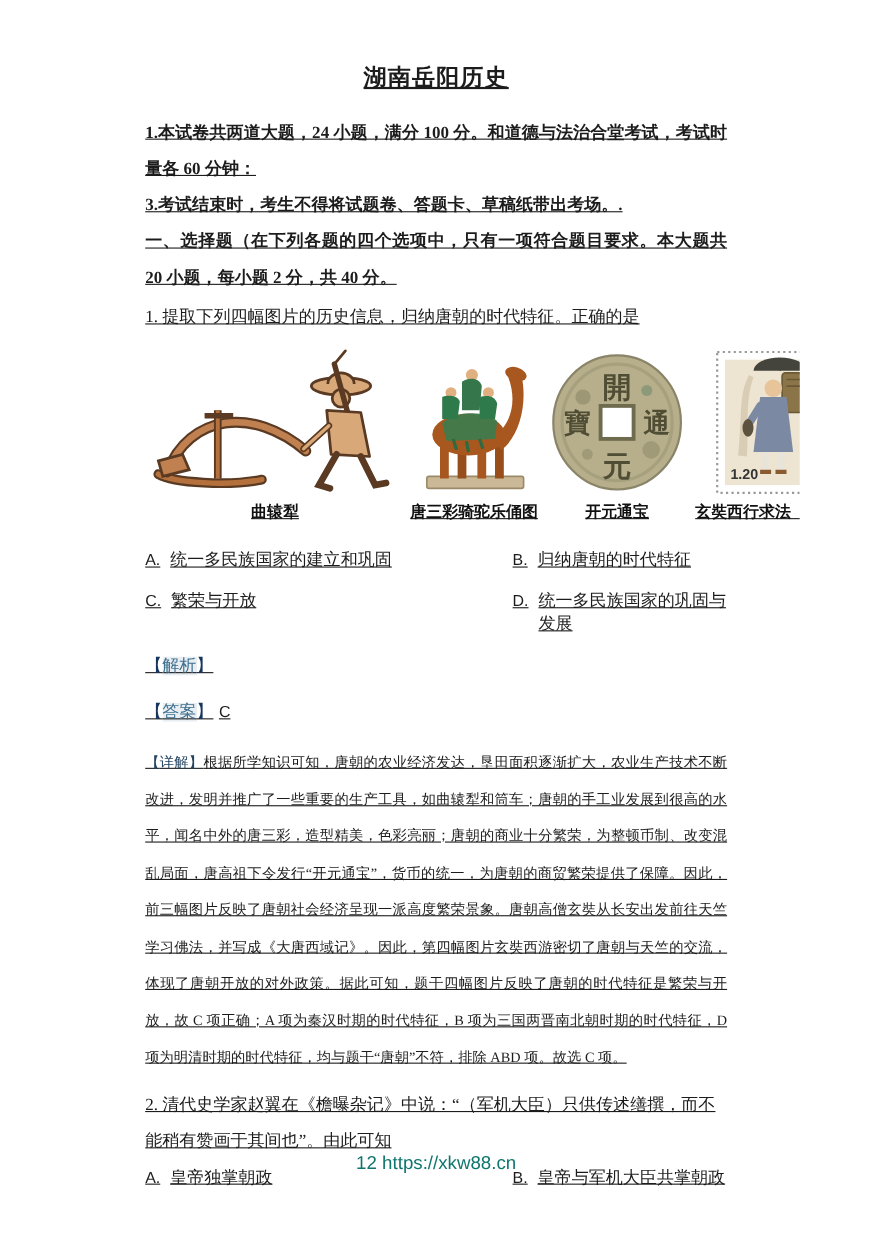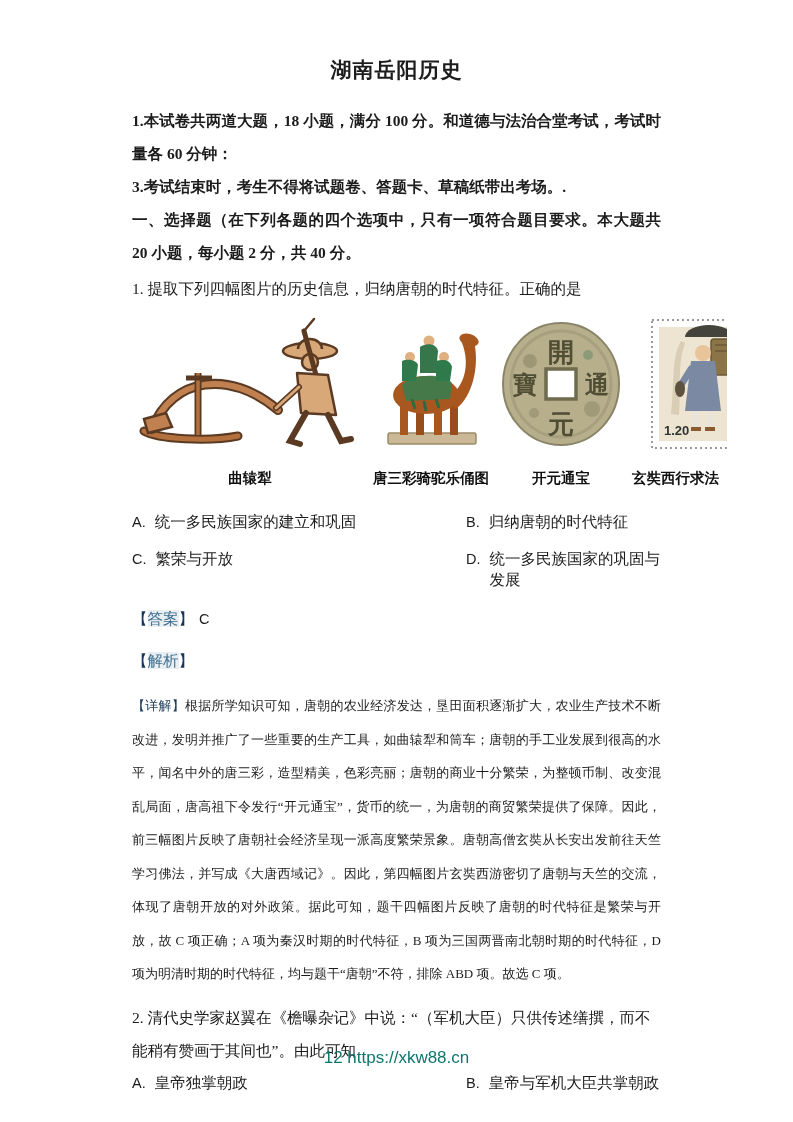--- a/index.html
+++ b/index.html
@@ -1,29 +1,30 @@
 <!DOCTYPE html>
 <html><head>
 <meta charset="utf-8">
 <style>
   html,body { margin:0; padding:0; background:#ffffff; }
   .page {
     position:relative; width:661px; height:1122px; background:#ffffff;
     overflow:hidden; font-family:"Liberation Serif", serif; color:#1c1c1c;
     margin:0 auto;
+    text-decoration:underline;
   }
   .content { padding:56px 66px 0 66px; }
   .doc-title { text-align:center; font-size:21px; font-weight:bold; margin:0 0 20px 0; letter-spacing:1px; }
   .bold-para { font-weight:bold; font-size:15.5px; line-height:33px; text-align:justify; margin:0; }
   .stem { font-size:15.5px; line-height:33px; margin:3px 0 0 0; }
   .figures { display:flex; align-items:flex-end; gap:10px; margin:10px 0 0 6px; }
   .figure { display:flex; flex-direction:column; align-items:center; }
   .figure .caption {
     font-family:"Liberation Sans", sans-serif; font-weight:bold; font-size:14.5px;
-    margin-top:20px; white-space:nowrap; color:#111;
+    margin-top:7px; white-space:nowrap; color:#111;
   }
   .options { display:grid; grid-template-columns:334px auto; row-gap:16px; margin-top:24px; font-size:15.5px; }
   .option { display:flex; align-items:baseline; }
   .option .olabel { font-family:"Liberation Sans", sans-serif; font-size:14.5px; margin-right:9px; }
   .tagline { margin-top:15px; font-size:15.5px; line-height:26px; }
   .tag-bracket { color:#17365d; }
   .tag-label { color:#3f708f; background:#e9eef3; }
   .tag-plain { color:#24435f; }
   .answer-value { font-family:"Liberation Sans", sans-serif; font-size:14.5px; margin-left:5px; }
   .detail-para { font-size:13px; line-height:33.5px; text-align:justify; margin:9px 0 0 0; }
@@ -35,21 +36,21 @@
   }
 </style>
 </head>
 <body>
 
 <div class="page">
   <div class="content">
 
     <div class="doc-title">湖南岳阳历史</div>
 
-    <p class="bold-para">1.本试卷共两道大题，18 小题，满分 100 分。和道德与法治合堂考试，考试时量各 60 分钟：</p>
+    <p class="bold-para">1.本试卷共两道大题，24 小题，满分 100 分。和道德与法治合堂考试，考试时量各 60 分钟：</p>
     <p class="bold-para">3.考试结束时，考生不得将试题卷、答题卡、草稿纸带出考场。.</p>
 
     <p class="bold-para">一、选择题（在下列各题的四个选项中，只有一项符合题目要求。本大题共 20 小题，每小题 2 分，共 40 分。</p>
 
     <p class="stem">1. 提取下列四幅图片的历史信息，归纳唐朝的时代特征。正确的是</p>
 
     <div class="figures">
 
       <div class="figure">
         <svg width="224" height="134" viewBox="0 0 224 134">
@@ -154,25 +155,25 @@
         <span class="olabel">C.</span>
         <span>繁荣与开放</span>
       </div>
       <div class="option">
         <span class="olabel">D.</span>
         <span>统一多民族国家的巩固与发展</span>
       </div>
     </div>
 
     <p class="tagline">
-      <span class="tag-bracket">【</span><span class="tag-label">答案</span><span class="tag-bracket">】</span><span class="answer-value">C</span>
+      <span class="tag-bracket">【</span><span class="tag-label">解析</span><span class="tag-bracket">】</span>
     </p>
 
     <p class="tagline">
-      <span class="tag-bracket">【</span><span class="tag-label">解析</span><span class="tag-bracket">】</span>
+      <span class="tag-bracket">【</span><span class="tag-label">答案</span><span class="tag-bracket">】</span><span class="answer-value">C</span>
     </p>
 
     <p class="detail-para">
       <span class="tag-plain">【</span><span class="tag-plain">详解</span><span class="tag-plain">】</span><span>根据所学知识可知，唐朝的农业经济发达，垦田面积逐渐扩大，农业生产技术不断改进，发明并推广了一些重要的生产工具，如曲辕犁和筒车；唐朝的手工业发展到很高的水平，闻名中外的唐三彩，造型精美，色彩亮丽；唐朝的商业十分繁荣，为整顿币制、改变混乱局面，唐高祖下令发行“开元通宝”，货币的统一，为唐朝的商贸繁荣提供了保障。因此，前三幅图片反映了唐朝社会经济呈现一派高度繁荣景象。唐朝高僧玄奘从长安出发前往天竺学习佛法，并写成《大唐西域记》。因此，第四幅图片玄奘西游密切了唐朝与天竺的交流，体现了唐朝开放的对外政策。据此可知，题干四幅图片反映了唐朝的时代特征是繁荣与开放，故 C 项正确；A 项为秦汉时期的时代特征，B 项为三国两晋南北朝时期的时代特征，D 项为明清时期的时代特征，均与题干“唐朝”不符，排除 ABD 项。故选 C 项。</span>
     </p>
 
     <div class="q2-block">
       <p class="stem">2. 清代史学家赵翼在《檐曝杂记》中说：“（军机大臣）只供传述缮撰，而不能稍有赞画于其间也”。由此可知</p>
       <div class="options options-q2">
         <div class="option">

